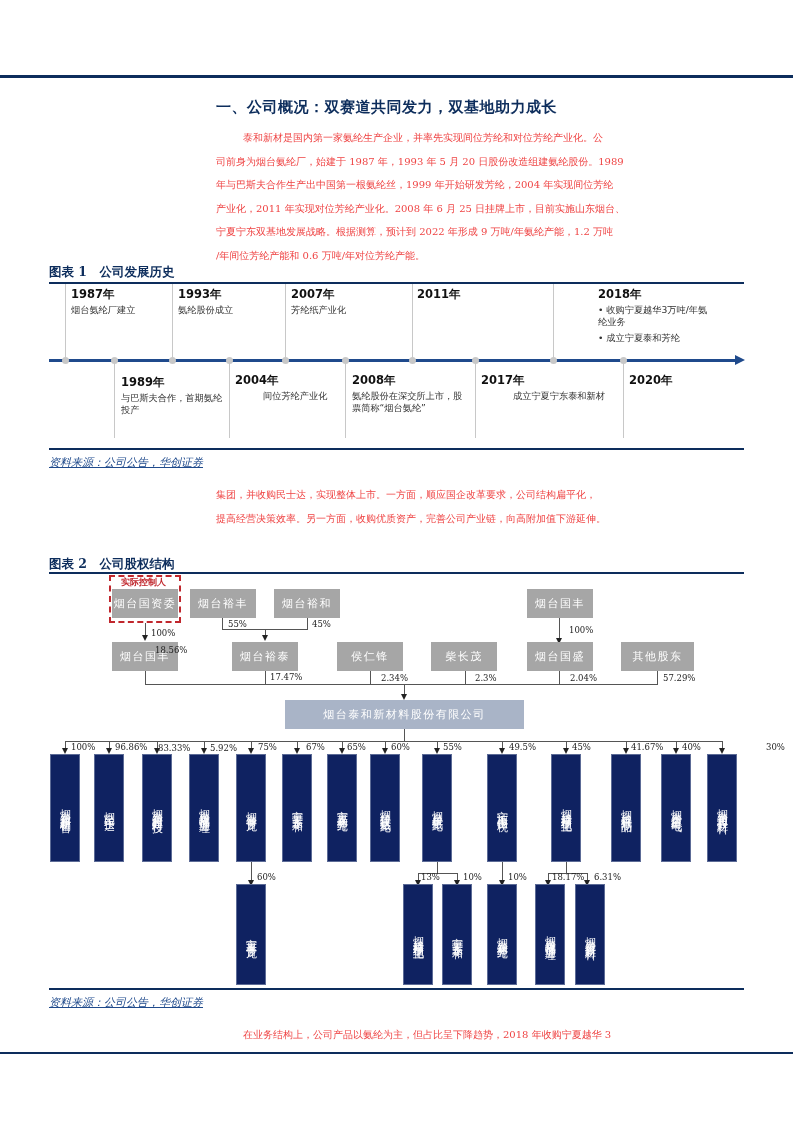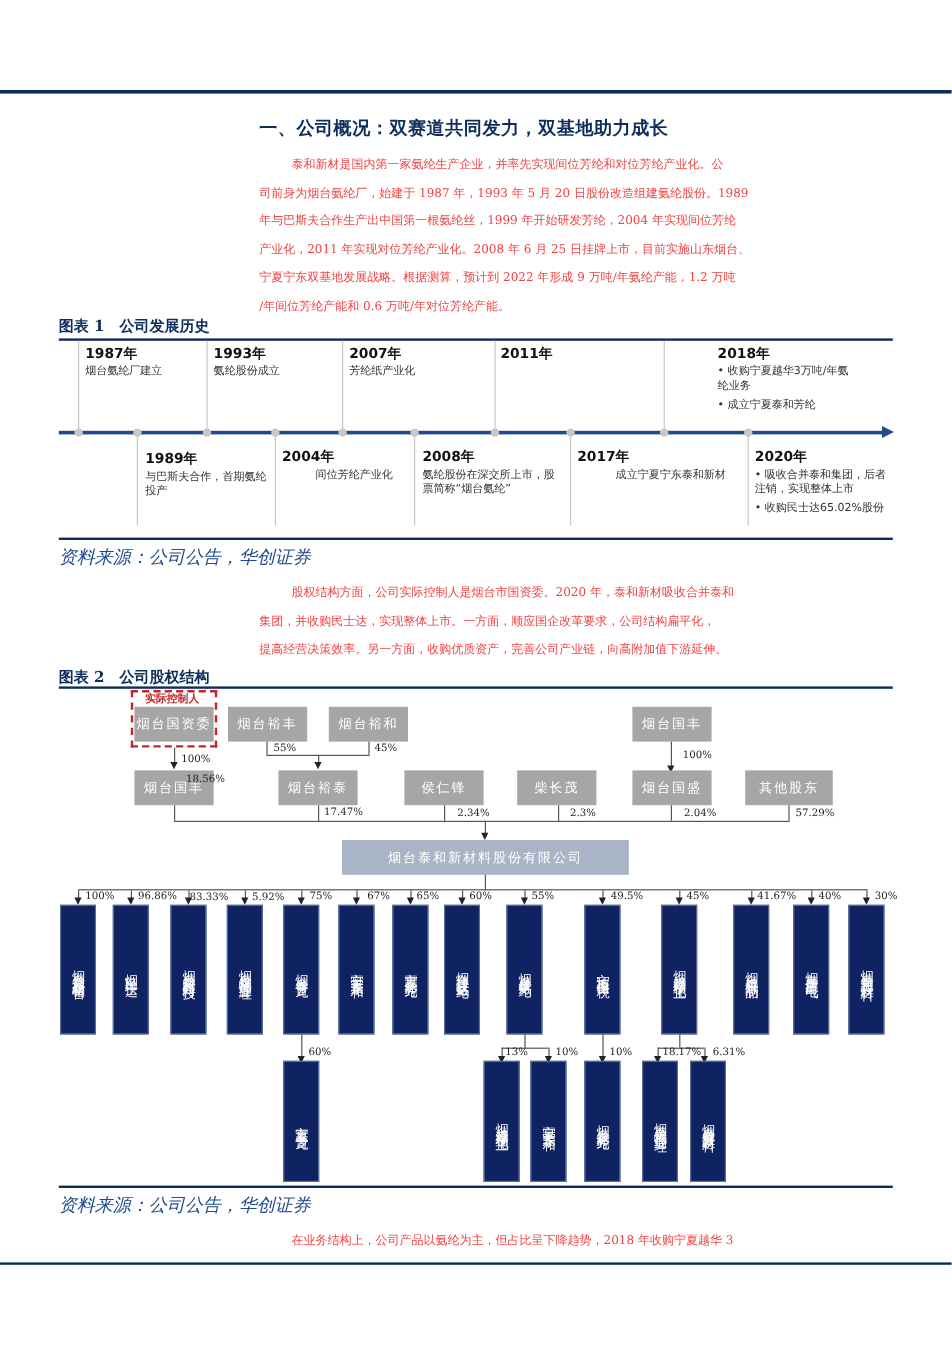--- a/index.html
+++ b/index.html
@@ -6,21 +6,21 @@
   body { width:793px; height:1122px; background:#fff; position:relative; overflow:hidden;
          font-family:"DejaVu Serif","Liberation Serif",serif; color:#1a1a1a; }
   .abs { position:absolute; }
   .rule-top { left:0; top:75px; width:793px; height:3px; background:#0d2d5c; }
   .rule-bottom { left:0; top:1052px; width:793px; height:2px; background:#0d2d5c; }
   .section-title { left:216px; top:98px; font-size:15px; font-weight:bold; color:#0d2d5c; letter-spacing:0.5px; }
   .para { left:216px; width:535px; font-size:10px; line-height:23.5px; color:#ef4444; text-align:justify; }
   .para .ind { display:inline-block; width:27px; }
   .fig-title { left:49px; font-size:12.5px; font-weight:bold; color:#0d2d5c; }
   .fig-rule { left:49px; width:695px; height:2px; background:#0d2d5c; }
-  .source { left:49px; font-size:15px; font-style:italic; color:#1f4a8c; }
+  .source { left:49px; font-size:11px; font-style:italic; color:#1f4a8c;text-decoration:underline; }
 
   
   .tl-axis { left:49px; top:359px; width:688px; height:3px; background:#1f4a8c; }
   .tl-arrow { left:735px; top:355px; width:0; height:0; border-top:5px solid transparent; border-bottom:5px solid transparent; border-left:10px solid #1f4a8c; }
   .tl-dot { width:7px; height:7px; border-radius:50%; background:#c8c8c8; top:357px; }
   .tl-vline { width:1px; background:#c8c8c8; }
   .tl-year { font-family:"DejaVu Sans","Liberation Sans",sans-serif; font-size:11.5px; font-weight:bold; color:#111; }
   .tl-desc { font-family:"DejaVu Sans","Liberation Sans",sans-serif; font-size:9.2px; line-height:12px; color:#333; }
   .tl-desc div { margin-bottom:4px; }
 
@@ -129,32 +129,27 @@
       </div>
   </div>
   <div class="abs" style="left:481px; top:373px; width:135px;">
     <div class="tl-year">2017年</div>
     <div class="tl-desc" style="margin-top:2px;margin-left:32px;">
         <div>成立宁夏宁东泰和新材</div>
       </div>
   </div>
   <div class="abs" style="left:629px; top:373px; width:118px;">
     <div class="tl-year">2020年</div>
-    <div class="tl-desc" style="margin-top:2px;">
-      <div>• 吸收合并泰和集团，后者注销，实现整体上市</div>
-      <div>• 收购民士达65.02%股份</div>
-    </div>
   </div>
 </div>
 
 <div class="abs fig-rule" style="top:448px;"></div>
 <div class="abs source" style="top:455px;">资料来源：公司公告，华创证券</div>
 
 <div class="abs para" style="top:483px;">
-  <div><span class="ind"></span><span>股权结构方面，公司实际控制人是烟台市国资委。2020 年，泰和新材吸收合并泰和</span></div>
   <div>集团，并收购民士达，实现整体上市。一方面，顺应国企改革要求，公司结构扁平化，</div>
   <div>提高经营决策效率。另一方面，收购优质资产，完善公司产业链，向高附加值下游延伸。</div>
 </div>
 
 <div class="abs fig-title" style="top:556px;">图表 2　公司股权结构</div>
 <div class="abs fig-rule" style="top:572px;"></div>
 
 <div>
 
   <div class="abs ctrl-box" style="left:109px; top:575px; width:72px; height:48px;"></div>
@@ -270,21 +265,21 @@
   <div class="abs pct" style="left:631px; top:742px;">41.67%</div>
   <div class="abs nbox" style="left:611px; top:754px; width:30px; height:108px;">烟台裕兴纸制品</div>
 
   <div class="abs ln" style="left:676px; top:742px; width:1px; height:8px;"></div>
   <div class="abs arr" style="left:673px; top:748px;"></div>
   <div class="abs pct" style="left:682px; top:742px;">40%</div>
   <div class="abs nbox" style="left:661px; top:754px; width:30px; height:108px;">烟台泰广德电气</div>
 
   <div class="abs ln" style="left:722px; top:742px; width:1px; height:8px;"></div>
   <div class="abs arr" style="left:719px; top:748px;"></div>
-  <div class="abs pct" style="left:729px; top:742px;">30%</div>
+  <div class="abs pct" style="left:766px; top:742px;">30%</div>
   <div class="abs nbox" style="left:707px; top:754px; width:30px; height:108px;">烟台泰和工程材料</div>
 
   <div class="abs ln" style="left:251px; top:862px; width:1px; height:20px;"></div>
   <div class="abs arr" style="left:248px; top:880px;"></div>
   <div class="abs pct" style="left:257px; top:872px;">60%</div>
   <div class="abs nbox" style="left:236px; top:884px; width:30px; height:101px;">宁夏泰普龙</div>
 
   <div class="abs ln" style="left:437px; top:862px; width:1px; height:11px;"></div>
   <div class="abs ln" style="left:418px; top:873px; width:39px; height:1px;"></div>
   <div class="abs ln" style="left:418px; top:873px; width:1px; height:9px;"></div>

